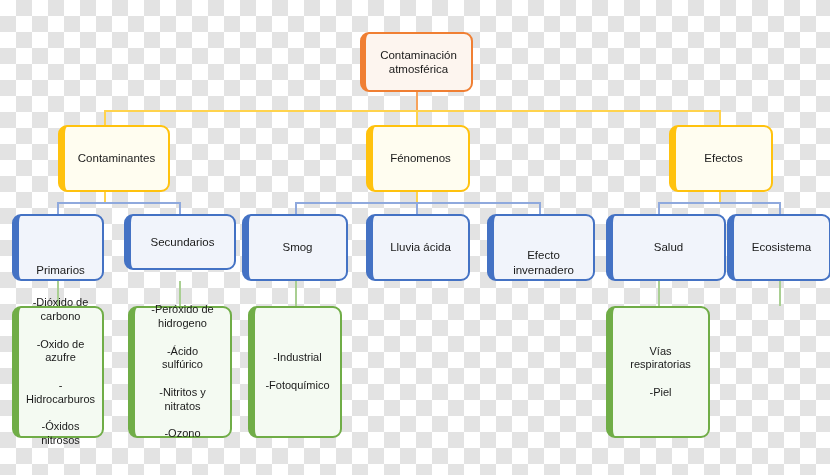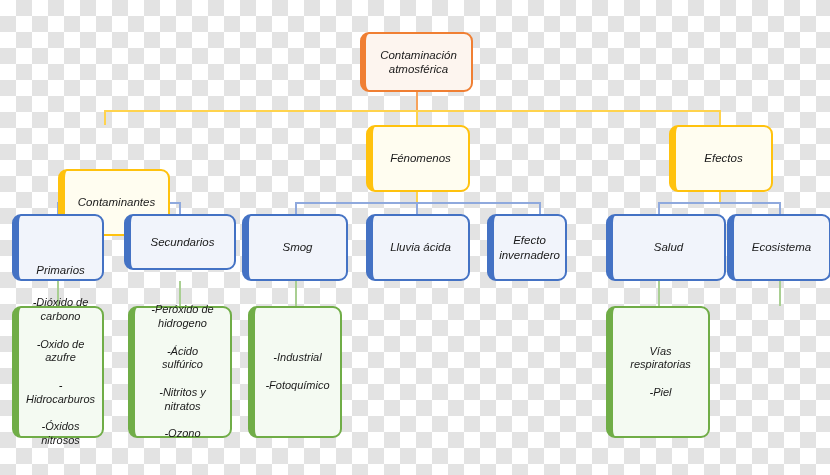--- a/index.html
+++ b/index.html
@@ -19,21 +19,20 @@
     position:absolute;
     box-sizing:border-box;
     border-radius:9px;
     display:flex;
     align-items:center;
     justify-content:center;
     text-align:center;
     line-height:1.25;
     color:#1a1a1a;
     z-index:3;
-    font-style:italic;
   }
   
   .n-root{
     background:#fdf5ef;
     border:2px solid #f07f33;
     border-left:6px solid #f07f33;
     font-size:11.5px;
   }
   
   .n-yellow{
@@ -97,21 +96,21 @@
   <div class="conn v c-green" style="left:179px;top:281px;height:25px;"></div>
   <div class="conn v c-green" style="left:295px;top:281px;height:25px;"></div>
   <div class="conn v c-green" style="left:658px;top:281px;height:25px;"></div>
   <div class="conn v c-green" style="left:779px;top:281px;height:25px;"></div>
 
   <div class="node n-root" style="left:360px;top:32px;width:113px;height:60px;">
     <span class="txt">Contaminación
 atmosférica</span>
   </div>
 
-  <div class="node n-yellow" style="left:58px;top:125px;width:112px;height:67px;margin-top:44px;">
+  <div class="node n-yellow" style="left:58px;top:125px;width:112px;height:67px;">
     <span class="txt">Contaminantes</span>
   </div>
   <div class="node n-yellow" style="left:366px;top:125px;width:104px;height:67px;">
     <span class="txt">Fénomenos</span>
   </div>
   <div class="node n-yellow" style="left:669px;top:125px;width:104px;height:67px;">
     <span class="txt">Efectos</span>
   </div>
 
   <div class="node n-blue" style="left:12px;top:214px;width:92px;height:67px;align-items:flex-end;">
@@ -119,21 +118,21 @@
   </div>
   <div class="node n-blue" style="left:124px;top:214px;width:112px;height:56px;">
     <span class="txt">Secundarios</span>
   </div>
   <div class="node n-blue" style="left:242px;top:214px;width:106px;height:67px;">
     <span class="txt">Smog</span>
   </div>
   <div class="node n-blue" style="left:366px;top:214px;width:104px;height:67px;">
     <span class="txt">Lluvia ácida</span>
   </div>
-  <div class="node n-blue" style="left:487px;top:214px;width:80px;height:67px;">
+  <div class="node n-blue" style="left:487px;top:214px;width:108px;height:67px;align-items:flex-end;">
     <span class="txt">Efecto
 invernadero</span>
   </div>
   <div class="node n-blue" style="left:606px;top:214px;width:120px;height:67px;">
     <span class="txt">Salud</span>
   </div>
   <div class="node n-blue" style="left:727px;top:214px;width:104px;height:67px;">
     <span class="txt">Ecosistema</span>
   </div>
 

